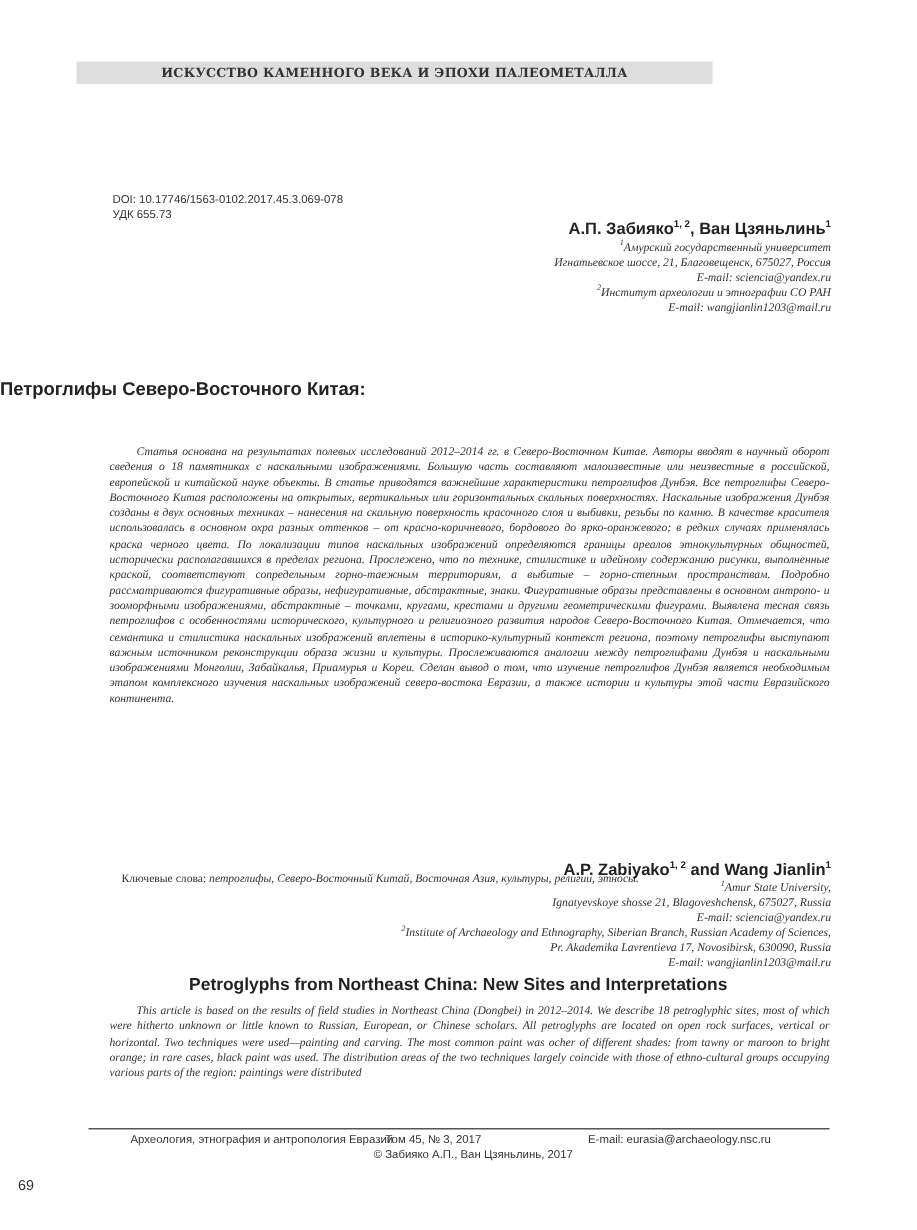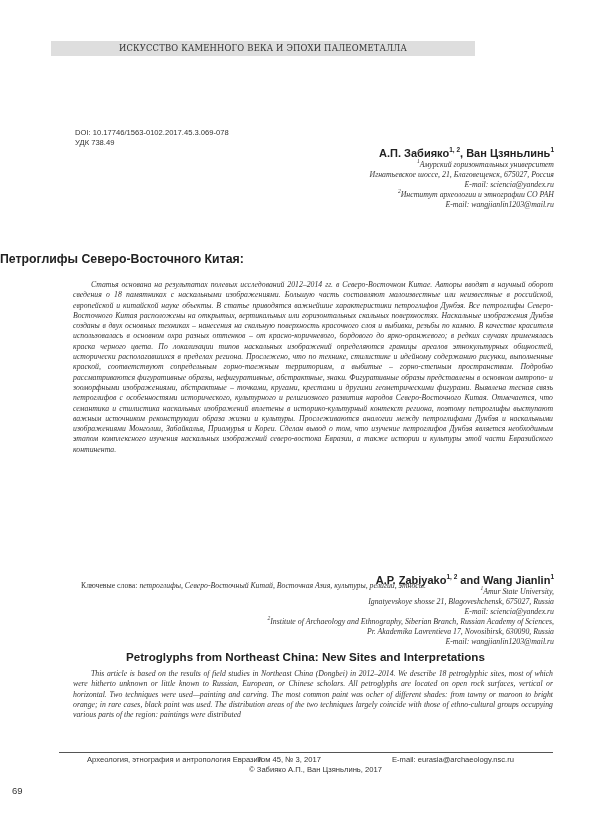--- a/index.html
+++ b/index.html
@@ -4,31 +4,31 @@
 <style>
   * { margin: 0; padding: 0; box-sizing: border-box; }
   html, body { width: 611px; height: 820px; background: #ffffff; overflow: hidden; }
   body { position: relative; font-family: "Liberation Serif", serif; color: #222; }
   .header-band {
     position: absolute; left: 51px; top: 41px; width: 424px; height: 15px;
     background: #dedede; text-align: center;
     font-family: "DejaVu Serif", serif; font-size: 8.4px; letter-spacing: 0.2px;
     line-height: 15px; color: #333;
   }
-  .header-band { width: 424px; left: 51px; }
+  .header-band { width: 424px; left: 51px; font-weight: bold; }
   .meta { position: absolute; left: 75px; top: 128px; font-family: "Liberation Sans", sans-serif; font-size: 7.6px; line-height: 9.5px; color: #333; }
   .authors-block { position: absolute; right: 57px; top: 146px; text-align: right; width: 380px; }
   .authors { font-family: "Liberation Sans", sans-serif; font-weight: bold; font-size: 11px; color: #222; line-height: 14px; }
   .affil { font-style: italic; font-size: 7.8px; line-height: 10px; color: #333; }
   sup { font-size: 6.5px; vertical-align: super; line-height: 0; }
   .affil sup { font-size: 5.5px; }
   .title-ru { position: absolute; left: 0; width: 505px; top: 252px; text-align: left;
     font-family: "Liberation Sans", sans-serif; font-weight: bold; font-size: 12.3px; line-height: 15px; color: #222; }
   .abstract { position: absolute; left: 73px; width: 480px; text-align: justify; font-style: italic; font-size: 7.75px; line-height: 10.3px; color: #333; text-indent: 18px; }
-  .abstract-ru { top: 280px; }
+  .abstract-ru { top: 296px; }
   .keywords { position: absolute; left: 73px; width: 480px; top: 581px; font-size: 7.75px; line-height: 10px; text-indent: 8px; color: #333; }
   .keywords .kw-label { font-style: normal; }
   .keywords .kw-values { font-style: italic; }
   .authors-block-en { top: 573px; }
   .title-en { position: absolute; left: 0; width: 611px; top: 650px; text-align: center;
     font-family: "Liberation Sans", sans-serif; font-weight: bold; font-size: 11.6px; line-height: 14px; color: #222; }
   .abstract-en { top: 669px; }
   .footer-rule { position: absolute; left: 59px; width: 494px; top: 752px; height: 0; border-top: 0.8px solid #555; }
   .footer { position: absolute; left: 0; width: 611px; top: 755px; font-family: "Liberation Sans", sans-serif; font-size: 7.6px; line-height: 10px; color: #333; text-align: center; }
   .footer-line1 { position: relative; height: 10px; text-align: right; }
@@ -40,29 +40,29 @@
 </style>
 </head>
 <body>
 
 <div class="header-band">
   <span>ИСКУССТВО КАМЕННОГО ВЕКА И ЭПОХИ ПАЛЕОМЕТАЛЛА</span>
 </div>
 
 <div class="meta">
   <div>DOI: 10.17746/1563-0102.2017.45.3.069-078</div>
-  <div>УДК 738.49</div>
+  <div>УДК 655.73</div>
 </div>
 
 <div class="authors-block" style="top:146px;">
   <div class="authors">
     <span>А.П. Забияко</span><sup>1, 2</sup><span>, </span><span>Ван Цзяньлинь</span><sup>1</sup>
   </div>
   <div class="affil">
-    <div><sup>1</sup><span>Амурский горизонтальных университет</span></div>
+    <div><sup>1</sup><span>Амурский государственный университет</span></div>
     <div>Игнатьевское шоссе, 21, Благовещенск, 675027, Россия</div>
     <div>E-mail: sciencia@yandex.ru</div>
   </div>
   <div class="affil">
     <div><sup>2</sup><span>Институт археологии и этнографии СО РАН</span></div>
     <div>E-mail: wangjianlin1203@mail.ru</div>
   </div>
 </div>
 
 <div class="title-ru">

